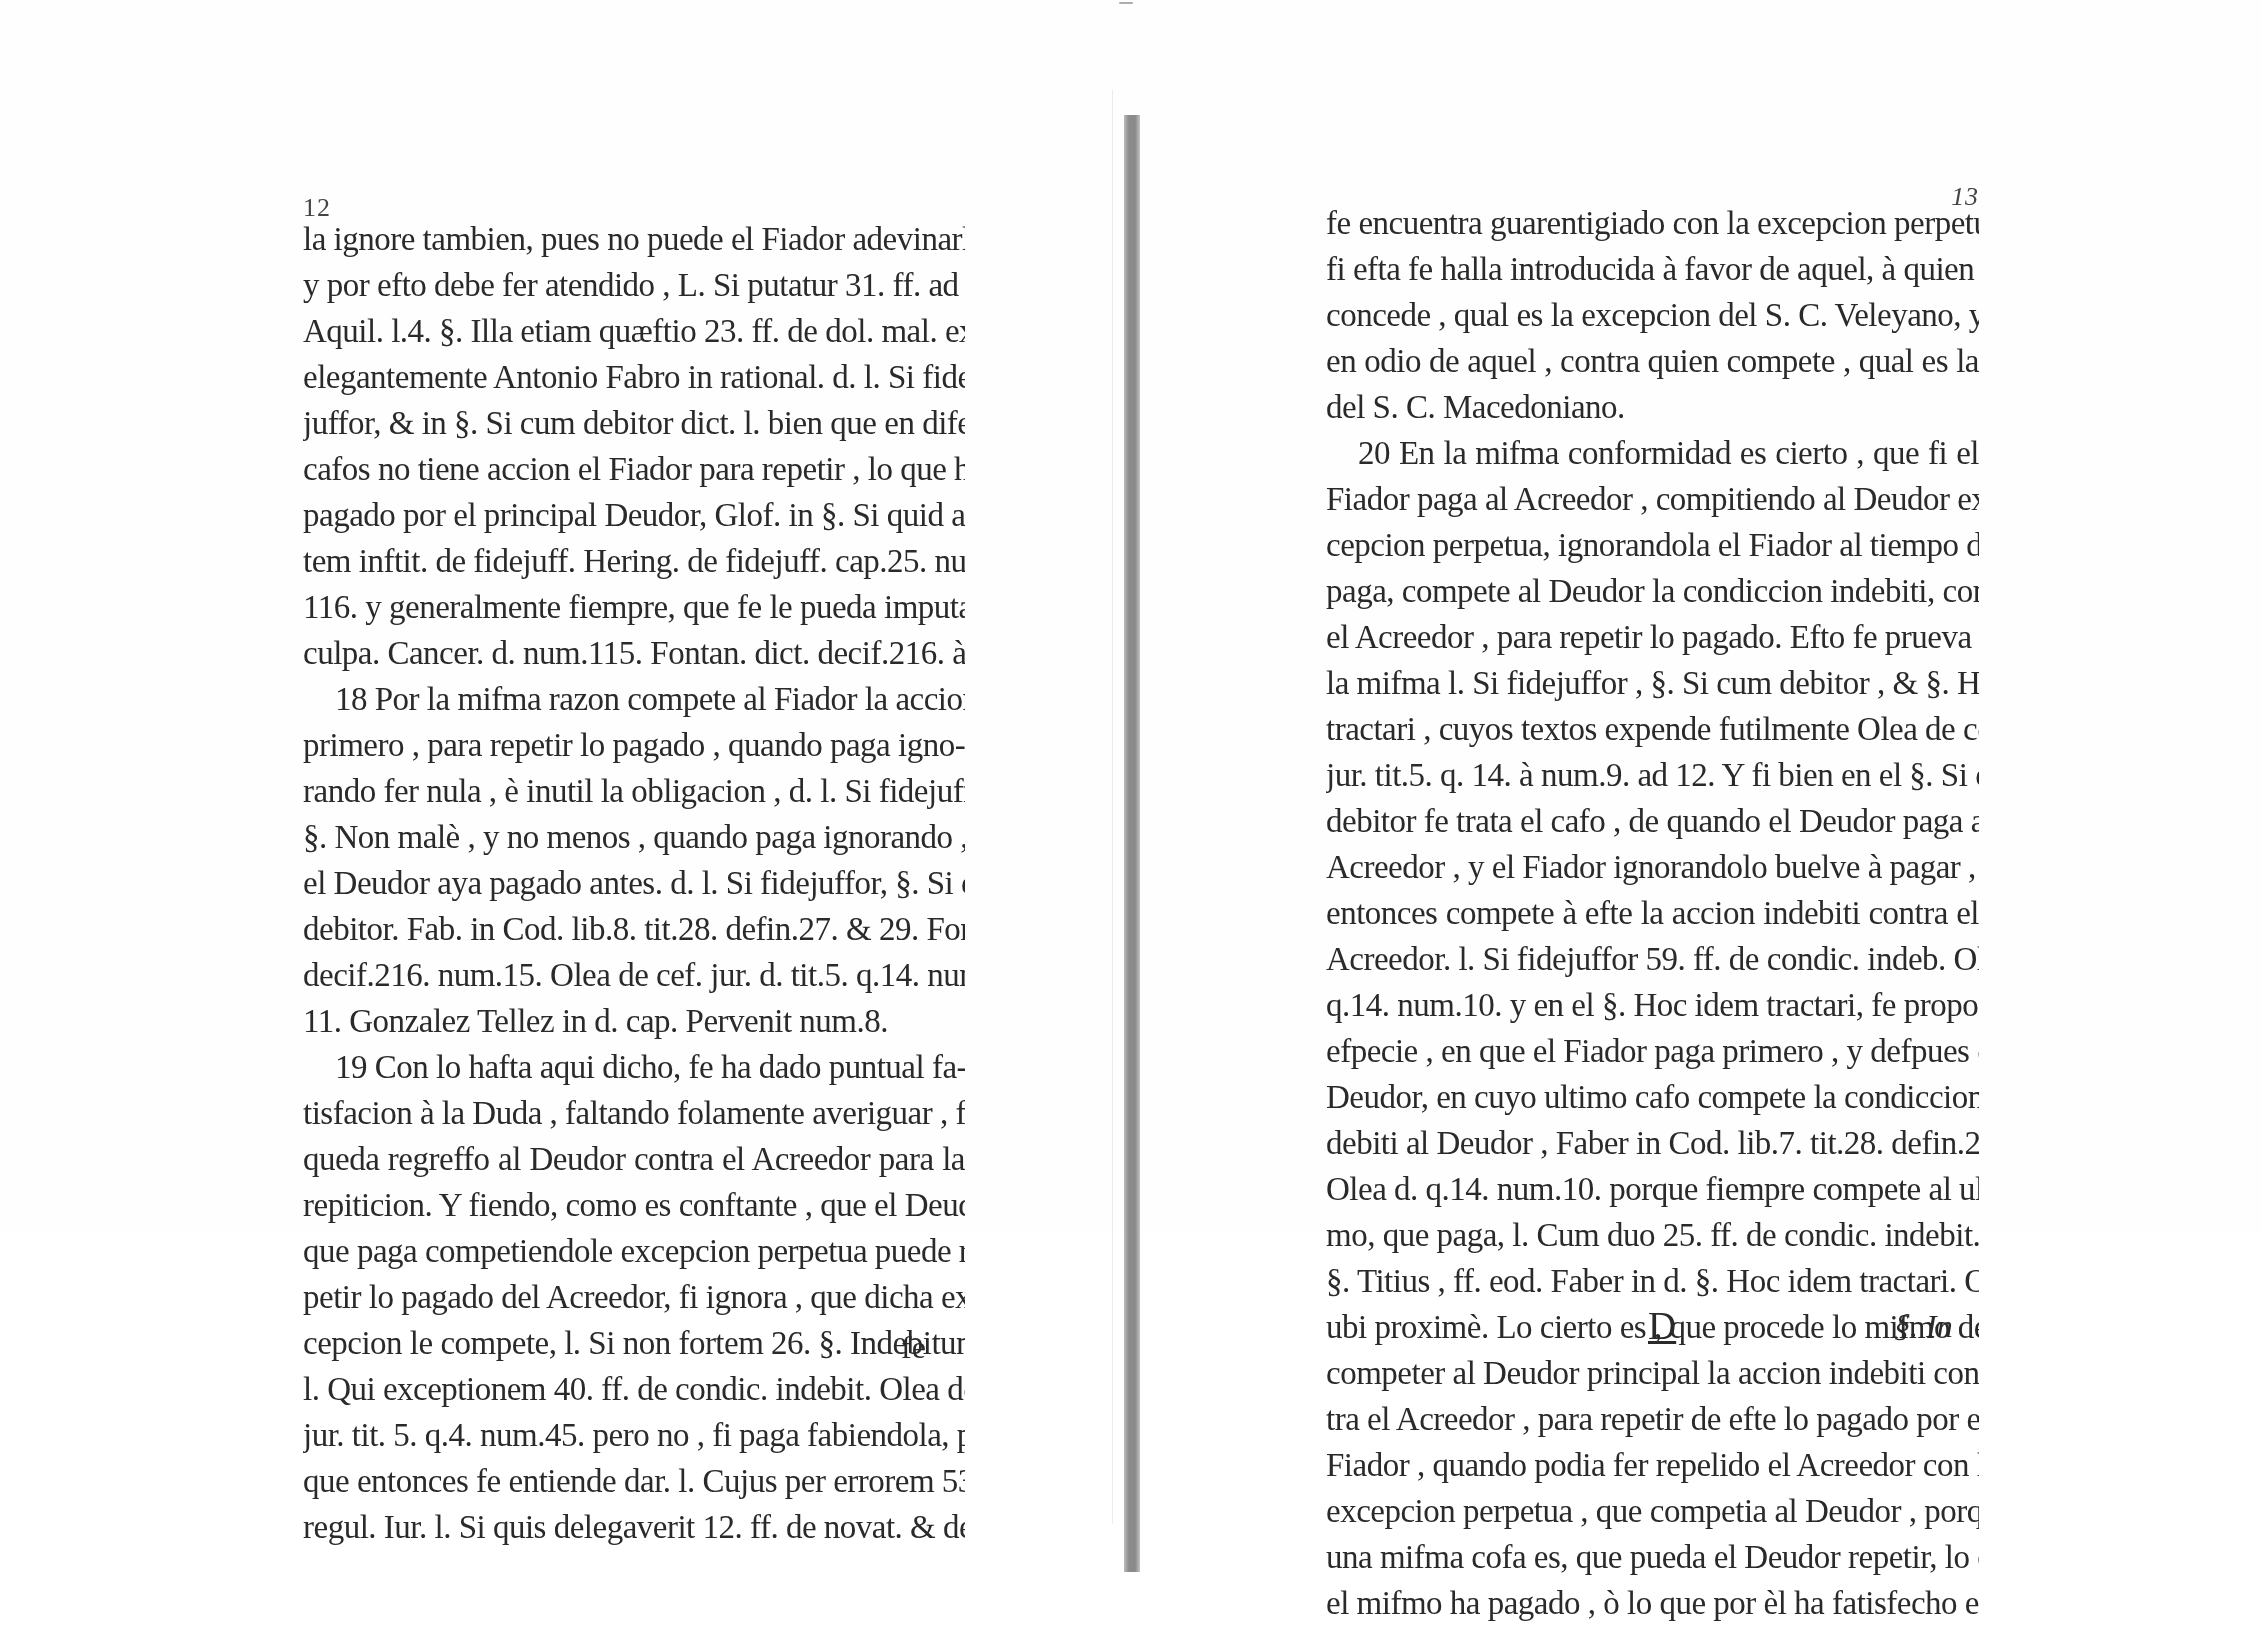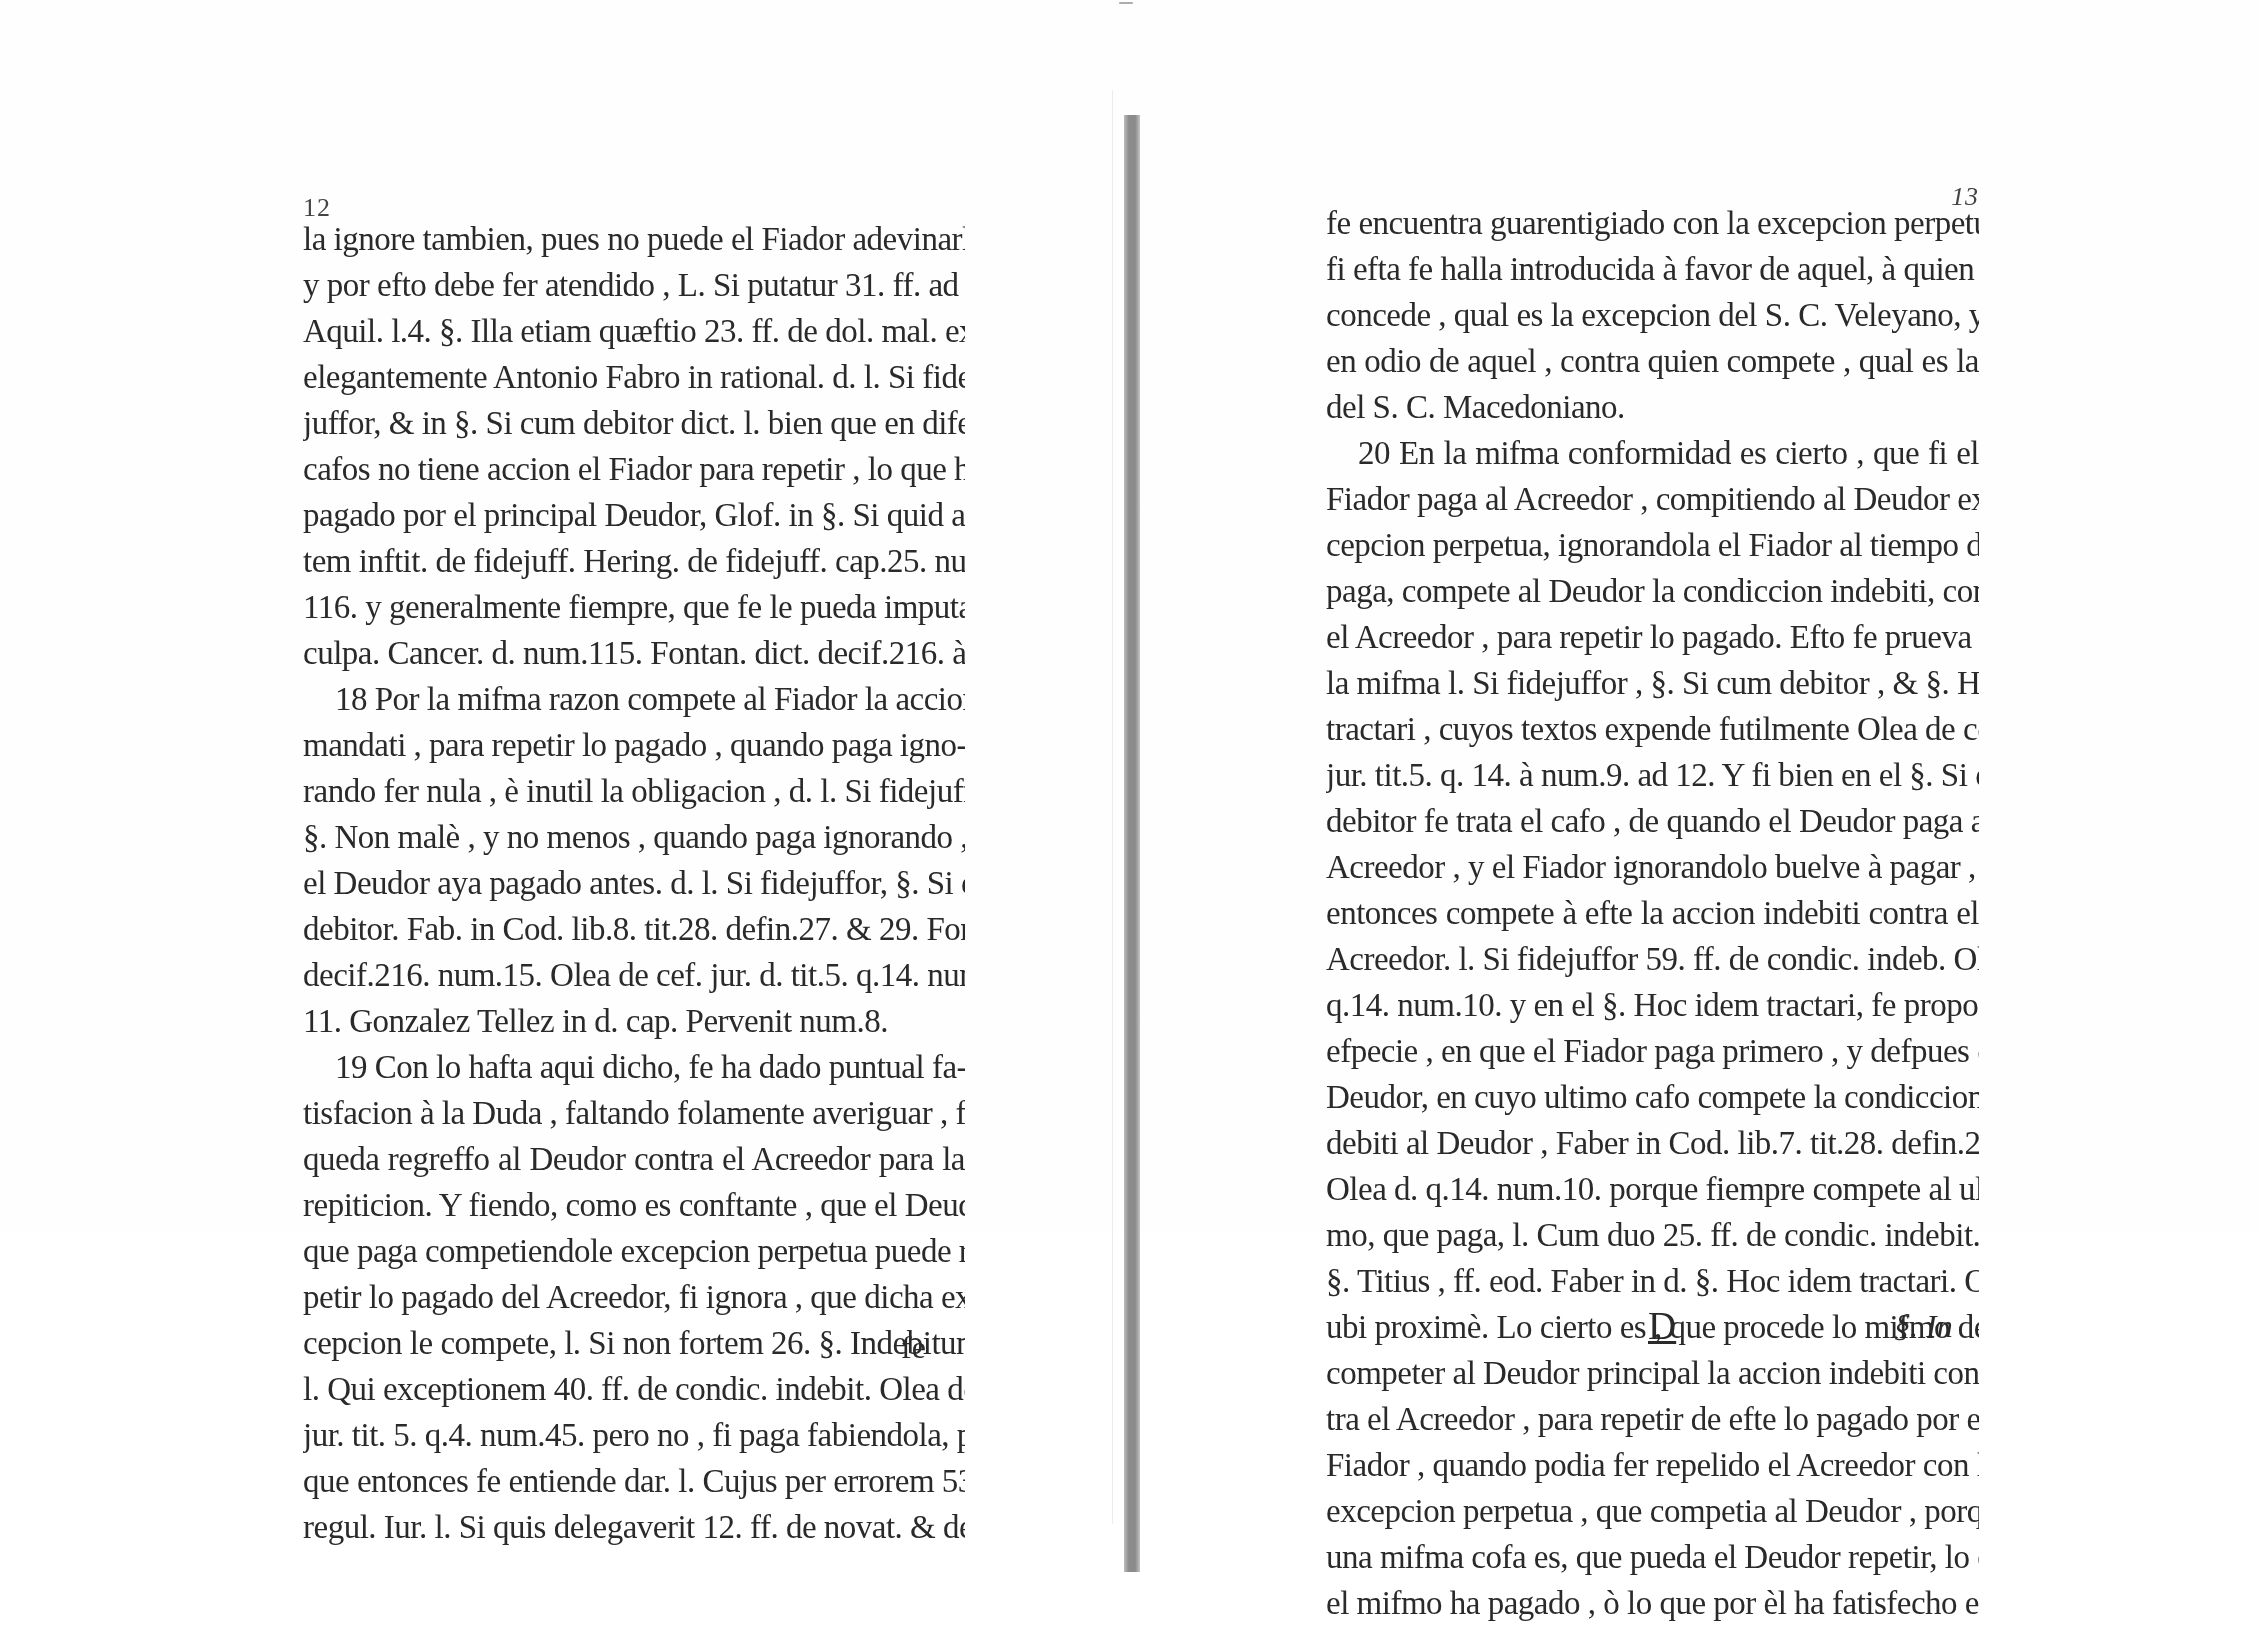--- a/index.html
+++ b/index.html
@@ -44,21 +44,21 @@
         <div class="line">y por efto debe fer atendido , L. Si putatur 31. ff. ad l.</div>
         <div class="line">Aquil. l.4. §. Illa etiam quæftio 23. ff. de dol. mal. except.</div>
         <div class="line">elegantemente Antonio Fabro in rational. d. l. Si fide-</div>
         <div class="line">juffor, &amp; in §. Si cum debitor dict. l. bien que en diferentes</div>
         <div class="line">cafos no tiene accion el Fiador para repetir , lo que ha</div>
         <div class="line">pagado por el principal Deudor, Glof. in §. Si quid au-</div>
         <div class="line">tem inftit. de fidejuff. Hering. de fidejuff. cap.25. num.69.</div>
         <div class="line">116. y generalmente fiempre, que fe le pueda imputar</div>
         <div class="line">culpa. Cancer. d. num.115. Fontan. dict. decif.216. à nu-</div>
         <div class="line indent">18   Por la mifma razon compete al Fiador la accion</div>
-        <div class="line">mandati , para repetir lo pagado , quando paga igno-</div>
+        <div class="line">primero , para repetir lo pagado , quando paga igno-</div>
         <div class="line">rando fer nula , è inutil la obligacion , d. l. Si fidejuffor,</div>
         <div class="line">§. Non malè , y no menos , quando paga ignorando , que</div>
         <div class="line">el Deudor aya pagado antes. d. l. Si fidejuffor, §. Si cum</div>
         <div class="line">debitor. Fab. in Cod. lib.8. tit.28. defin.27. &amp; 29. Font. d.</div>
         <div class="line">decif.216. num.15. Olea de cef. jur. d. tit.5. q.14. num.</div>
         <div class="line last">11. Gonzalez Tellez in d. cap. Pervenit num.8.</div>
         <div class="line indent">19   Con lo hafta aqui dicho, fe ha dado puntual fa-</div>
         <div class="line">tisfacion à la Duda , faltando folamente averiguar , fi</div>
         <div class="line">queda regreffo al Deudor contra el Acreedor para la</div>
         <div class="line">repiticion. Y fiendo, como es conftante , que el Deudor,</div>

